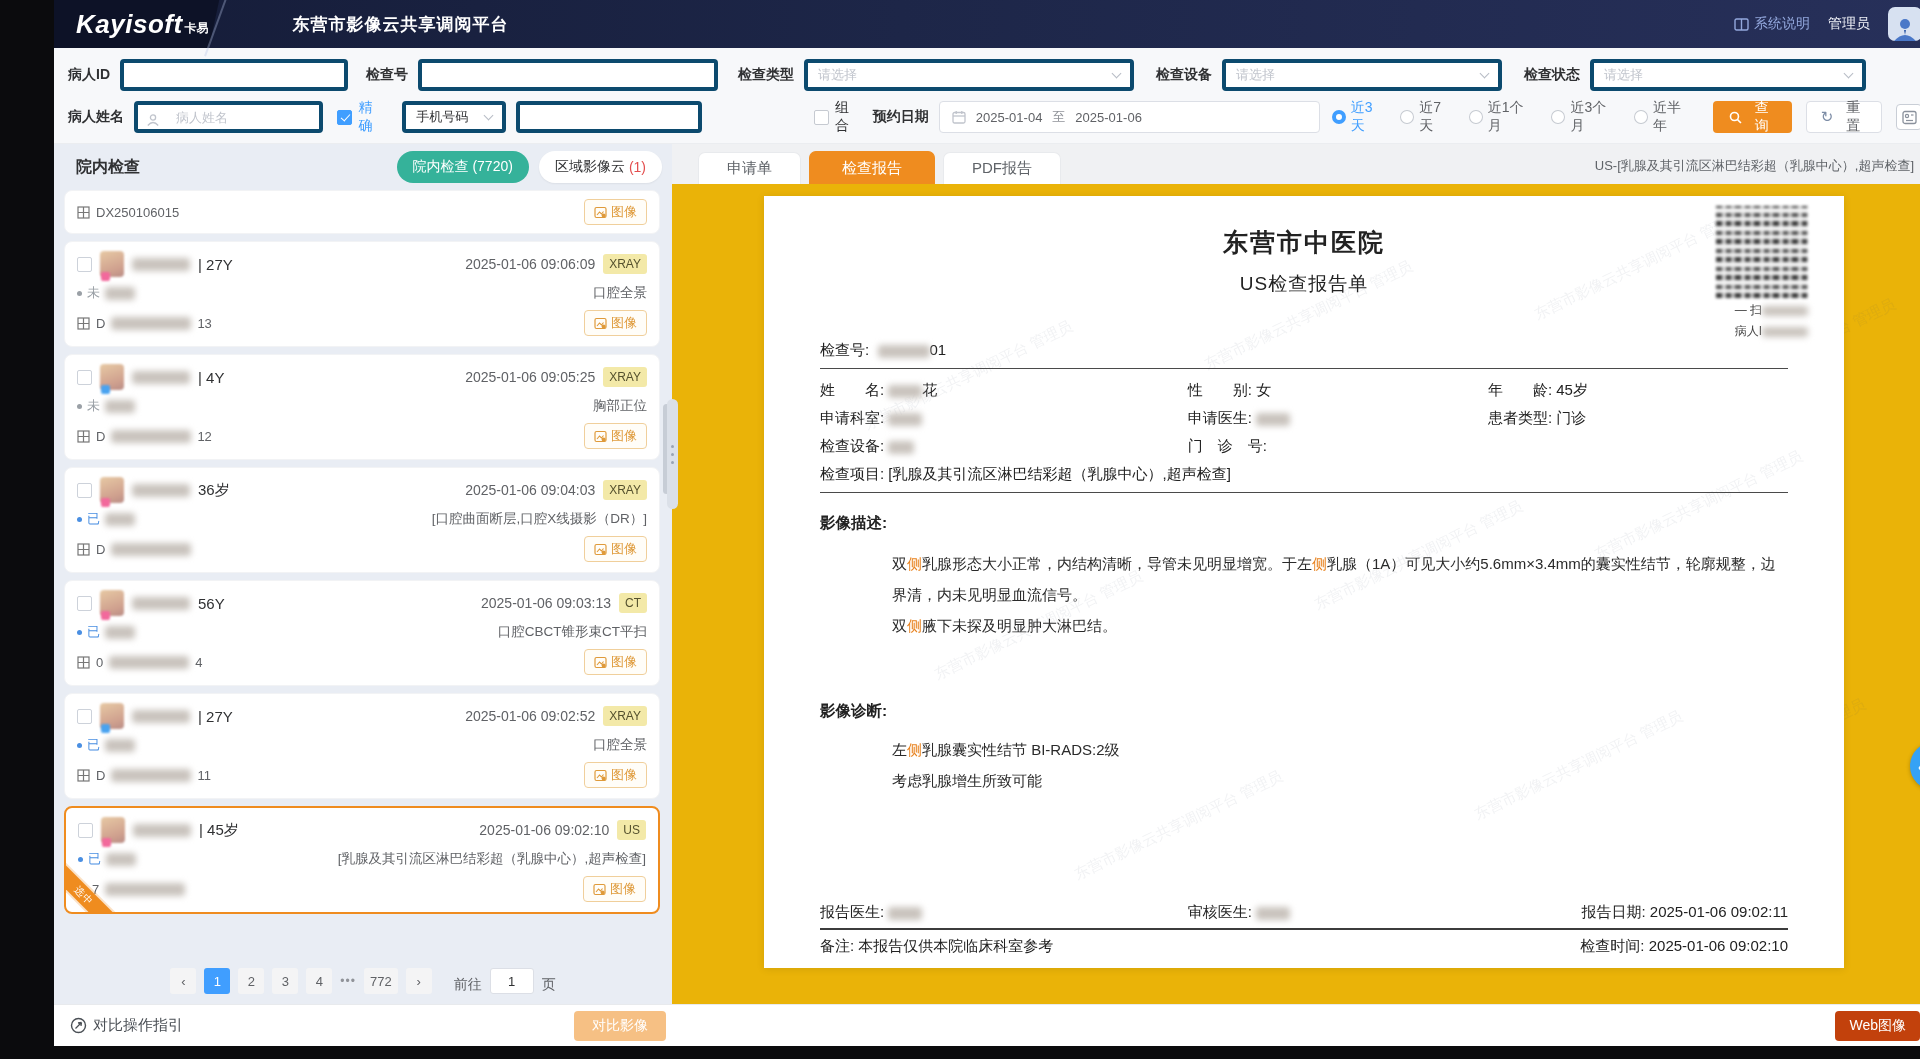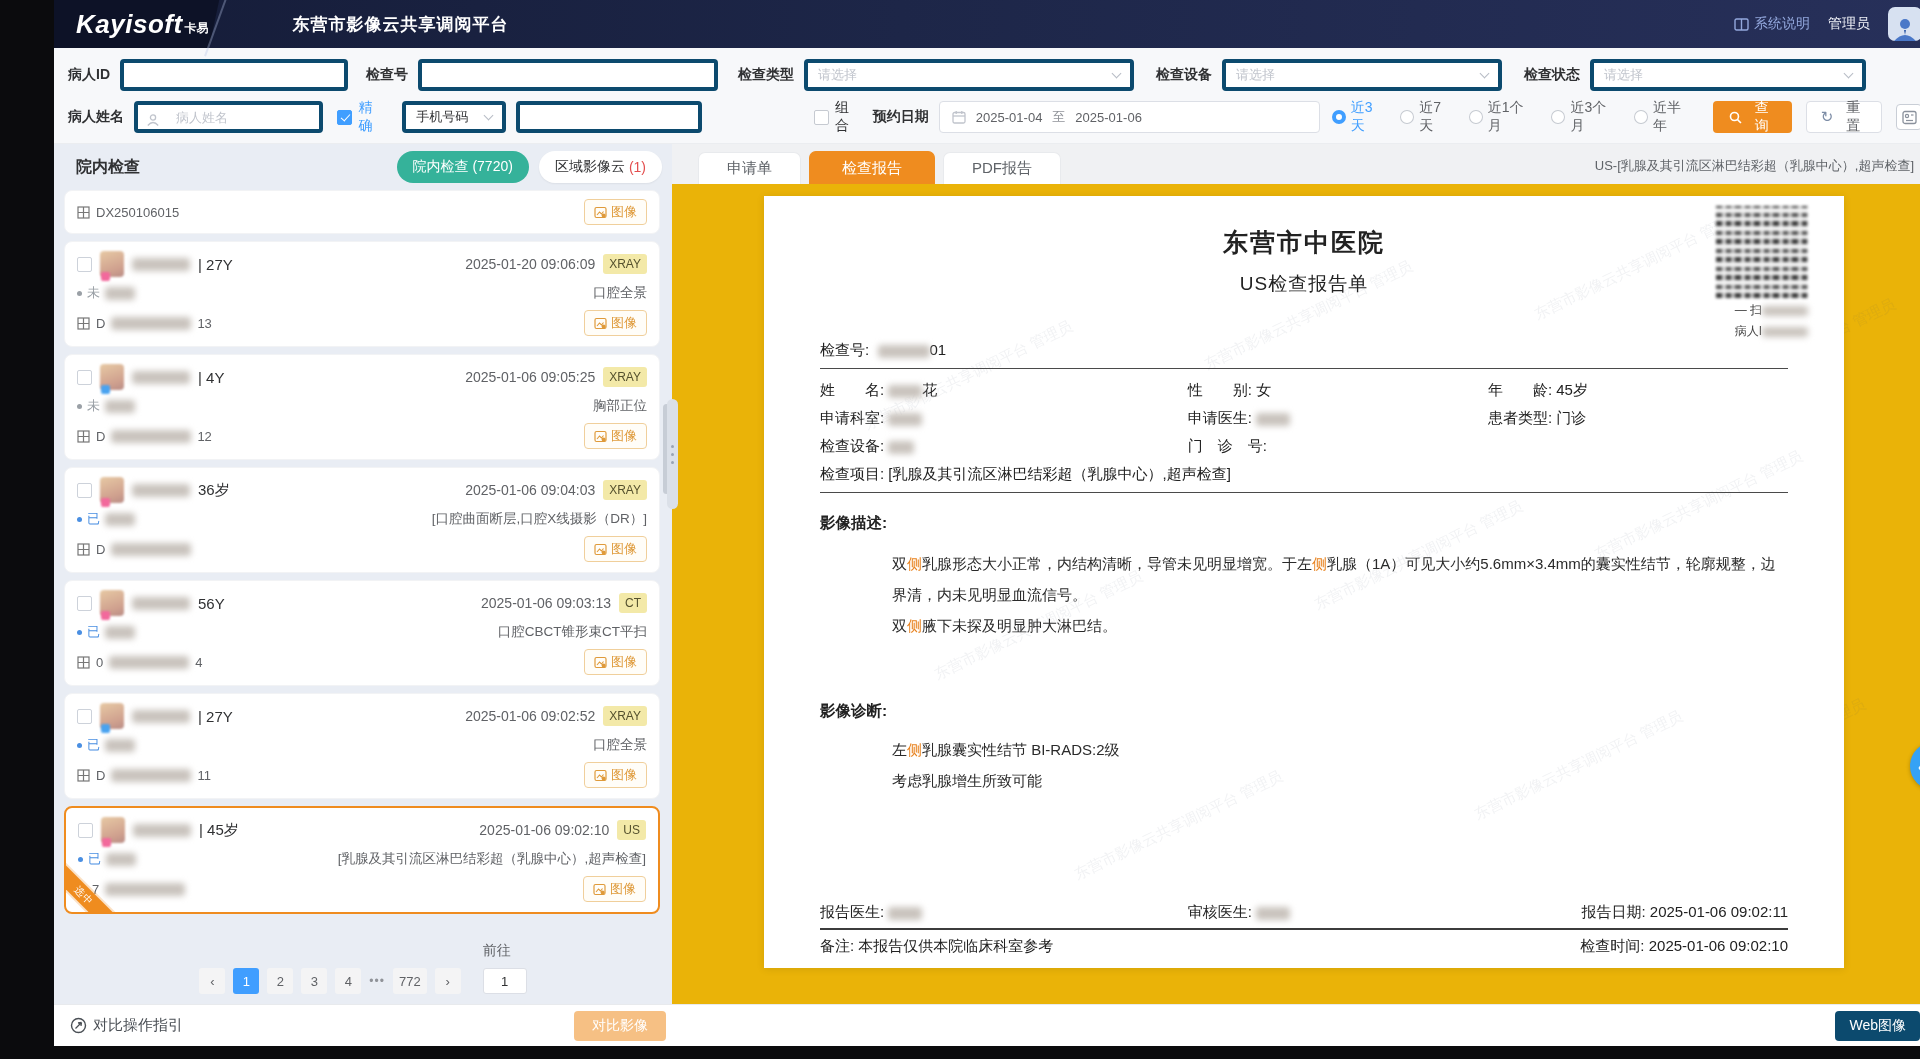--- a/index.html
+++ b/index.html
@@ -93,21 +93,21 @@
   .img-btn { display:flex; align-items:center; gap:4px; border:1px solid #f0cf9b; background:#fffdf8; color:#df9a3a; font-size:13px; border-radius:4px; height:26px; padding:0 9px; cursor:pointer; }
   .ribbon { position:absolute; left:-22px; bottom:8px; width:80px; height:17px; background:#ef8c1f; transform:rotate(45deg); display:flex; align-items:center; justify-content:center; color:#fff; font-size:10px; letter-spacing:1px; box-shadow:0 0 0 2px rgba(239,140,31,.25); }
   .lp-scrollthumb { position:absolute; right:2px; top:260px; width:7px; height:90px; border-radius:4px; background:#c7cdd6; }
   .splitter { position:absolute; right:-6px; top:255px; width:11px; height:110px; border-radius:6px; background:#dbe0e8; z-index:5; display:flex; flex-direction:column; align-items:center; justify-content:center; gap:5px; cursor:col-resize; }
   .splitter i { width:3px; height:3px; border-radius:50%; background:#9aa3b2; }
 
   .lp-pager { height:46px; display:flex; align-items:center; justify-content:center; gap:8px; flex:0 0 auto; }
   .pg-btn { min-width:26px; height:26px; border-radius:3px; background:#f4f4f5; color:#606266; font-size:13px; display:flex; align-items:center; justify-content:center; padding:0 6px; cursor:pointer; border:none; }
   .pg-btn.active { background:#409eff; color:#fff; }
   .pg-dots { color:#909399; font-size:12px; letter-spacing:1px; }
-  .pg-goto { display:flex; align-items:flex-start; gap:8px; margin-left:14px; font-size:14px; color:#606266;flex-direction:column; }
+  .pg-goto { display:flex; align-items:flex-end; gap:8px; margin-left:14px; font-size:14px; color:#606266; }
   .pg-goto input { width:44px; height:26px; border:1px solid #dcdfe6; border-radius:3px; text-align:center; font-size:13px; color:#303133; outline:none; }
 
   
   .right-panel { flex:1 1 auto; background:#eab308; display:flex; flex-direction:column; min-width:0; position:relative; }
   .rp-tabs { height:40px; background:#f0f1f3; display:flex; align-items:flex-end; padding:0 22px 0 26px; flex:0 0 auto; }
   .rtab { height:32px; display:flex; align-items:center; padding:0 28px; background:#fff; border:1px solid #e8eaed; border-bottom:none; border-radius:7px 7px 0 0; color:#5f6368; font-size:15px; margin-right:8px; cursor:pointer; }
   .rtab.active { background:#ef8c1f; color:#fff; border-color:#ef8c1f; padding:16px 32px; }
   .rp-context { margin-left:auto; font-size:13px; color:#5f6368; padding-bottom:9px; white-space:nowrap; }
   .rp-body { flex:1 1 auto; overflow:hidden; position:relative; }
 
@@ -135,21 +135,21 @@
   .rnote { position:absolute; left:56px; right:56px; bottom:12px; display:flex; font-size:15px; }
   .rnote .right { margin-left:auto; }
   .wm { position:absolute; font-size:15px; color:rgba(80,90,110,.08); transform:rotate(-26deg); white-space:nowrap; pointer-events:none; }
 
   .float-chevron { position:absolute; right:0; top:598px; width:26px; height:48px; border-radius:24px 0 0 24px; background:#35a2f5; color:#fff; display:flex; align-items:center; justify-content:center; font-size:16px; cursor:pointer; box-shadow:0 1px 4px rgba(0,0,0,.25); }
 
   
   .bottombar { height:42px; background:#fff; border-top:1px solid #e8eaed; display:flex; align-items:center; padding:0 16px; flex:0 0 auto; position:relative; }
   .guide { display:flex; align-items:center; gap:6px; color:#4a4f55; font-size:15px; cursor:pointer; }
   .btn-compare { position:absolute; left:520px; height:30px; padding:0 18px; border:none; border-radius:4px; background:rgba(239,140,31,.55); color:#fff; font-size:14px; cursor:pointer; }
-  .btn-webimg { margin-left:auto; height:30px; padding:0 14px; border:none; border-radius:4px; background:#0c4a6e; color:#fff; font-size:14px; cursor:pointer; }
+  .btn-webimg { margin-left:auto; height:30px; padding:0 14px; border:none; border-radius:4px; background:#c2410c; color:#fff; font-size:14px; cursor:pointer; }
 </style>
 </head>
 <body>
 
 <div class="strip-left"></div>
 <div class="strip-bottom"></div>
 
 <div class="app">
 
   <div class="topbar">
@@ -316,21 +316,21 @@
 
         <div class="card">
           <div class="crow1">
             <span class="ccb"></span>
             <span class="cavatar female">
                 <span class="ph"></span>
                 <span class="gb"></span>
               </span>
             <span class="smudge w58"></span>
             <span class="cage">| 27Y</span>
-            <span class="ctime">2025-01-20 09:06:09</span>
+            <span class="ctime">2025-01-06 09:06:09</span>
             <span class="cbadge">XRAY</span>
           </div>
           <div class="crow2">
             <span class="cstatus pending">
                 <i class="dot"></i>
                 <span>未</span>
                 <span class="smudge w30"></span>
               </span>
             <span class="cdesc">口腔全景</span>
           </div>

